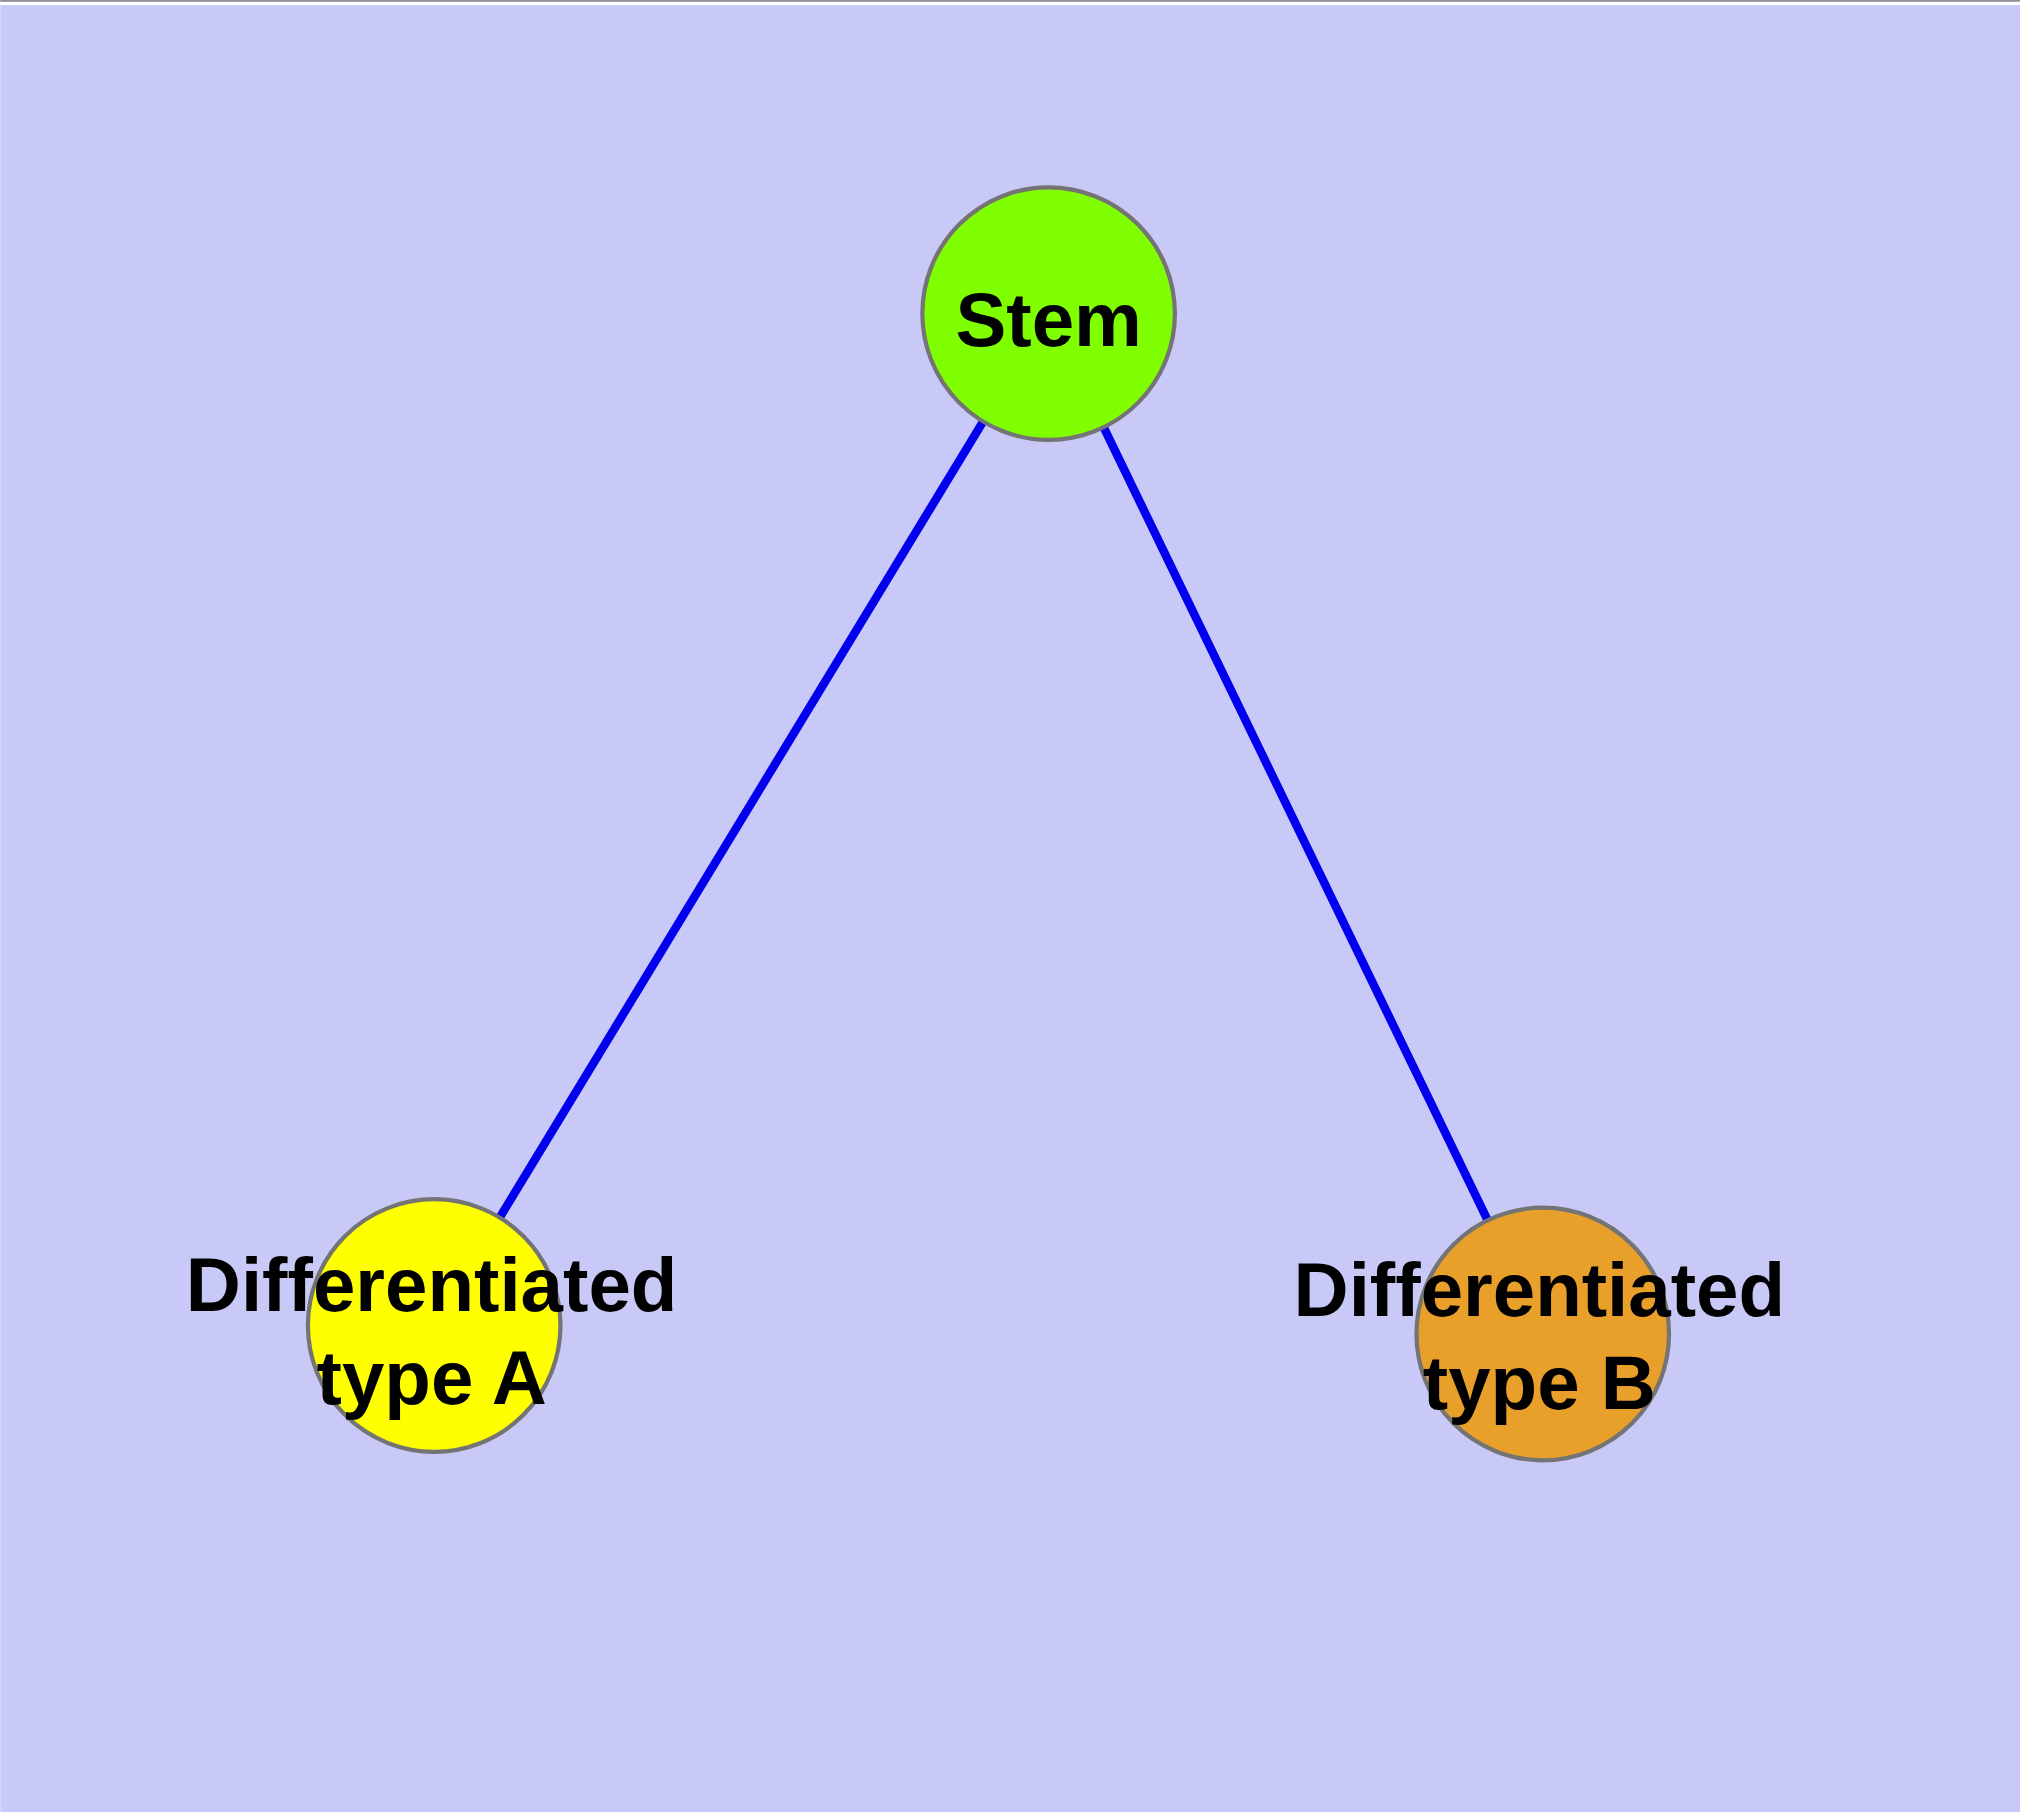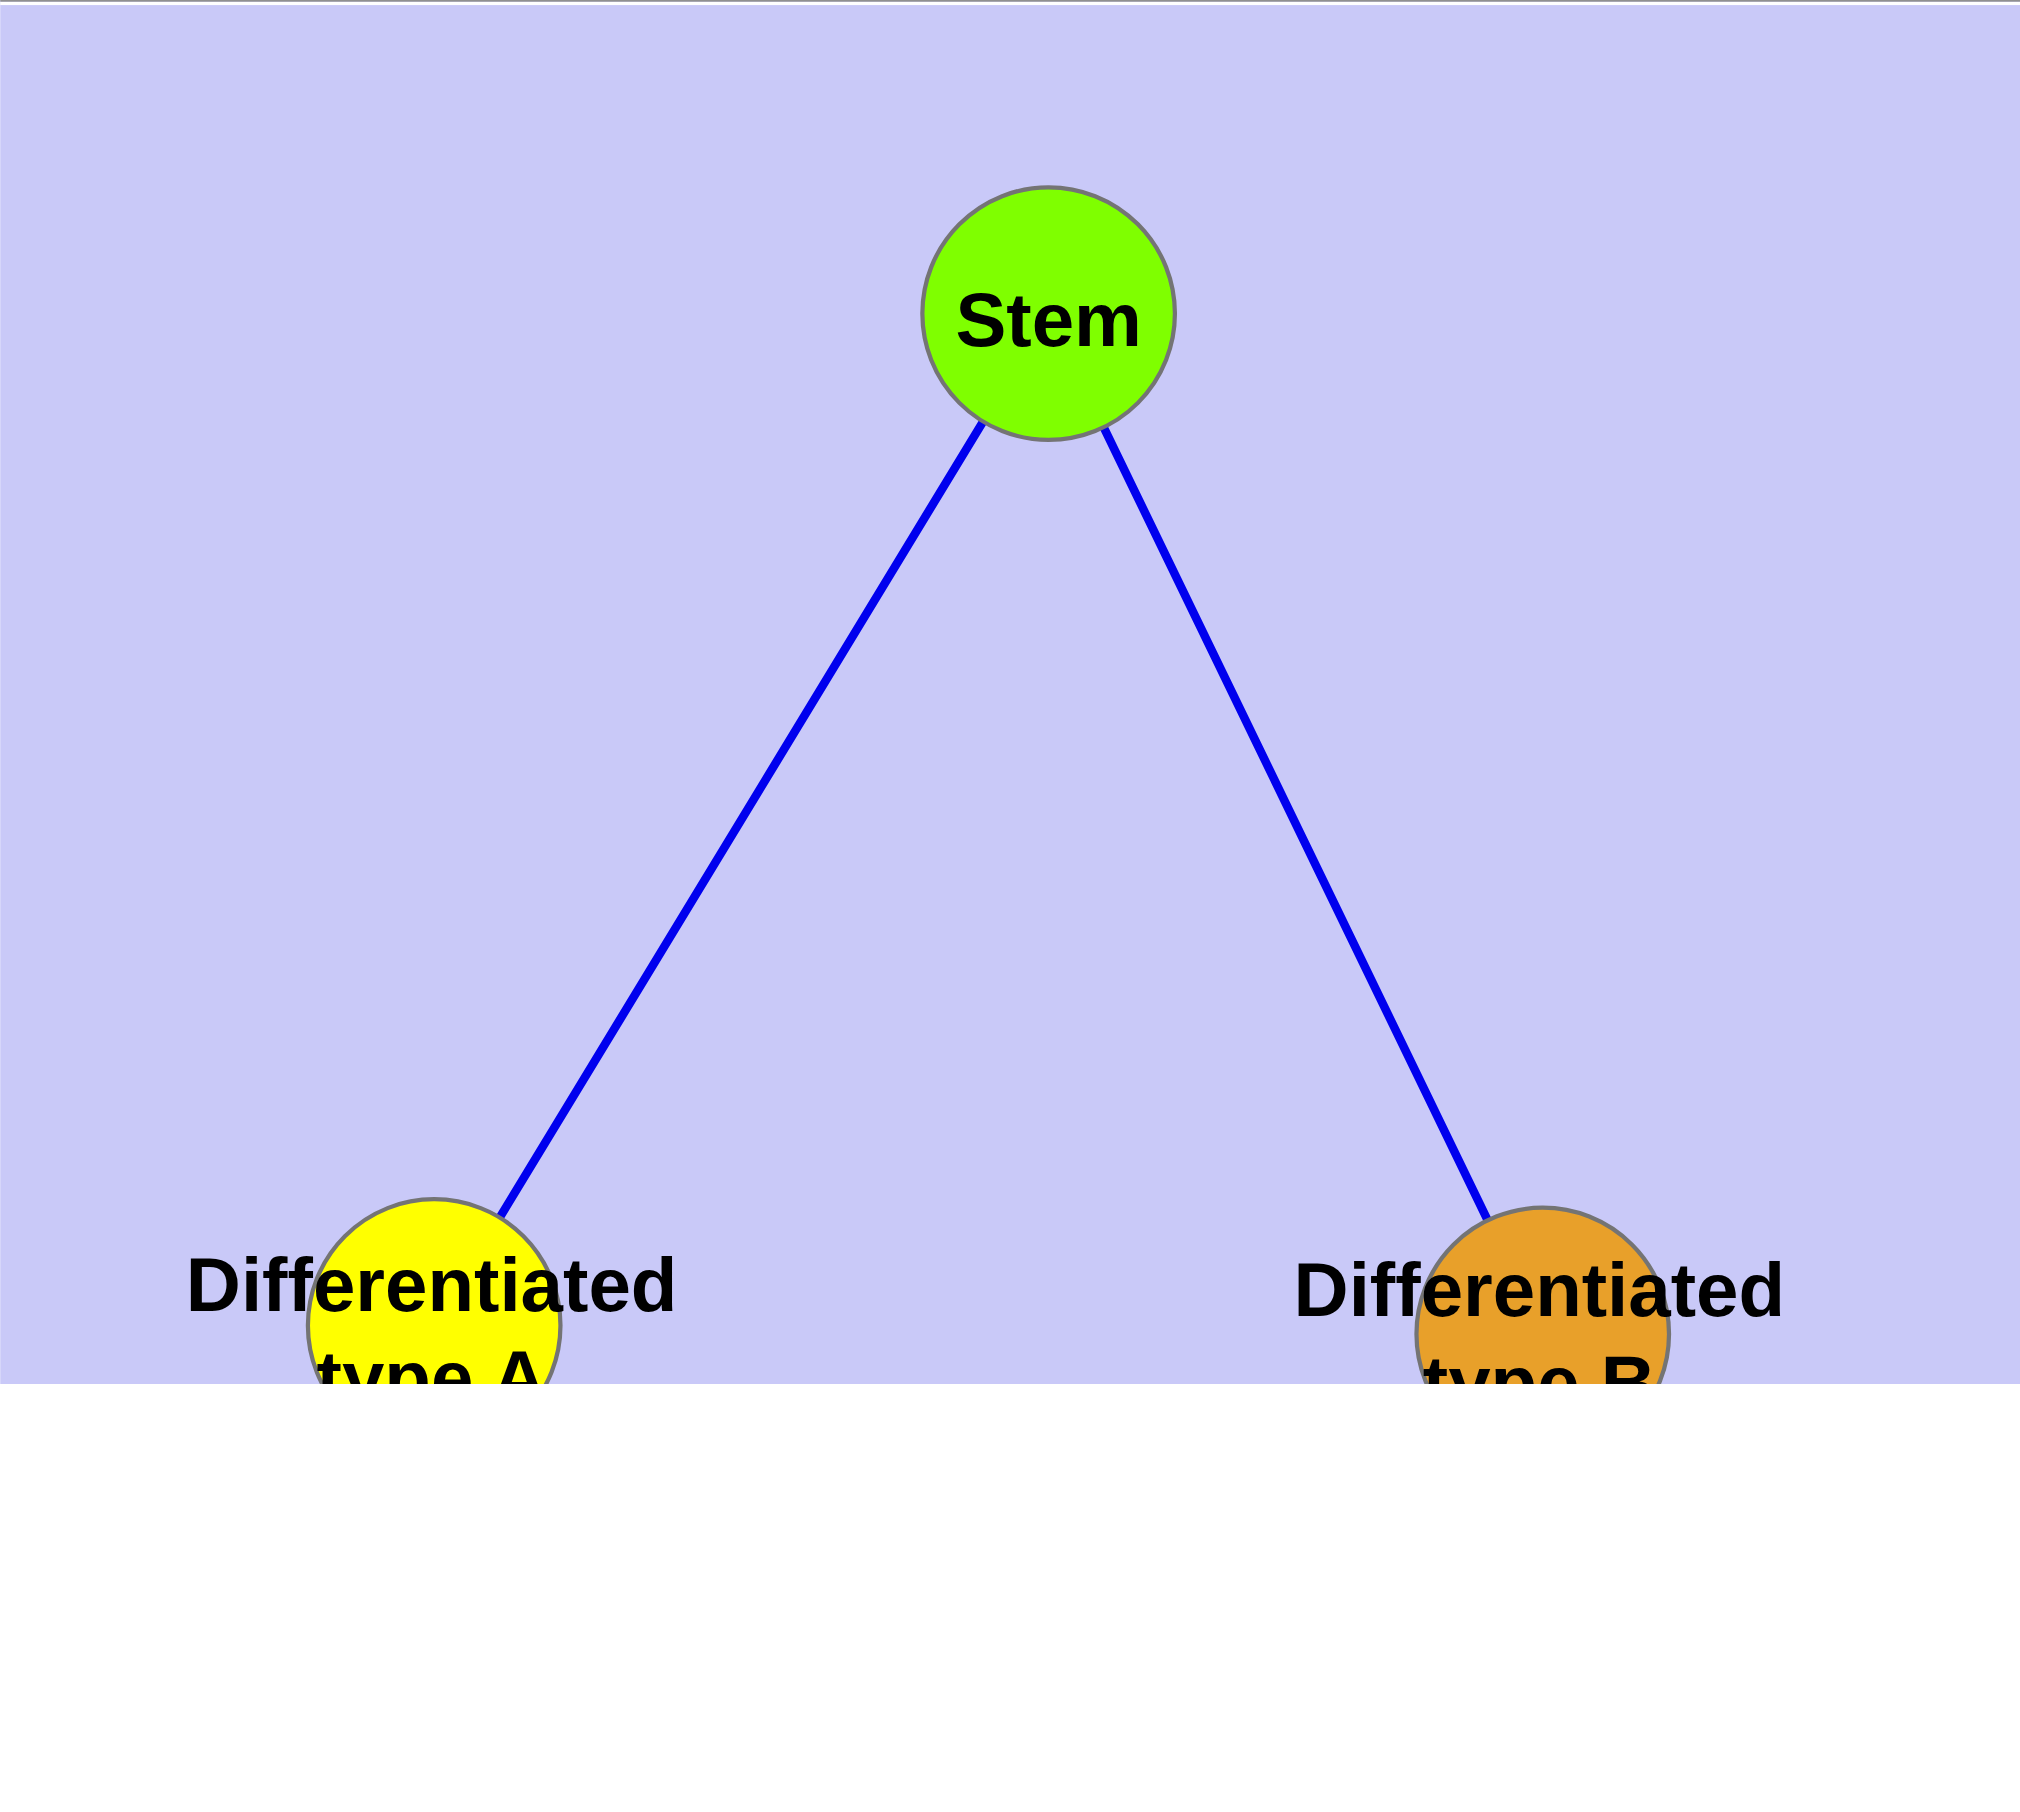--- a/index.html
+++ b/index.html
@@ -3,21 +3,21 @@
 <meta charset="utf-8">
 <style>
   html, body {
     margin: 0;
     padding: 0;
     background: #ffffff;
   }
   .page {
     position: relative;
     width: 2021px;
-    height: 1384px;
+    height: 1812px;
     overflow: hidden;
     font-family: "Liberation Sans", sans-serif;
   }
   svg.graph {
     display: block;
     width: 2021px;
     height: 1812px;
   }
   .edge-line {
     stroke-width: 10px;

